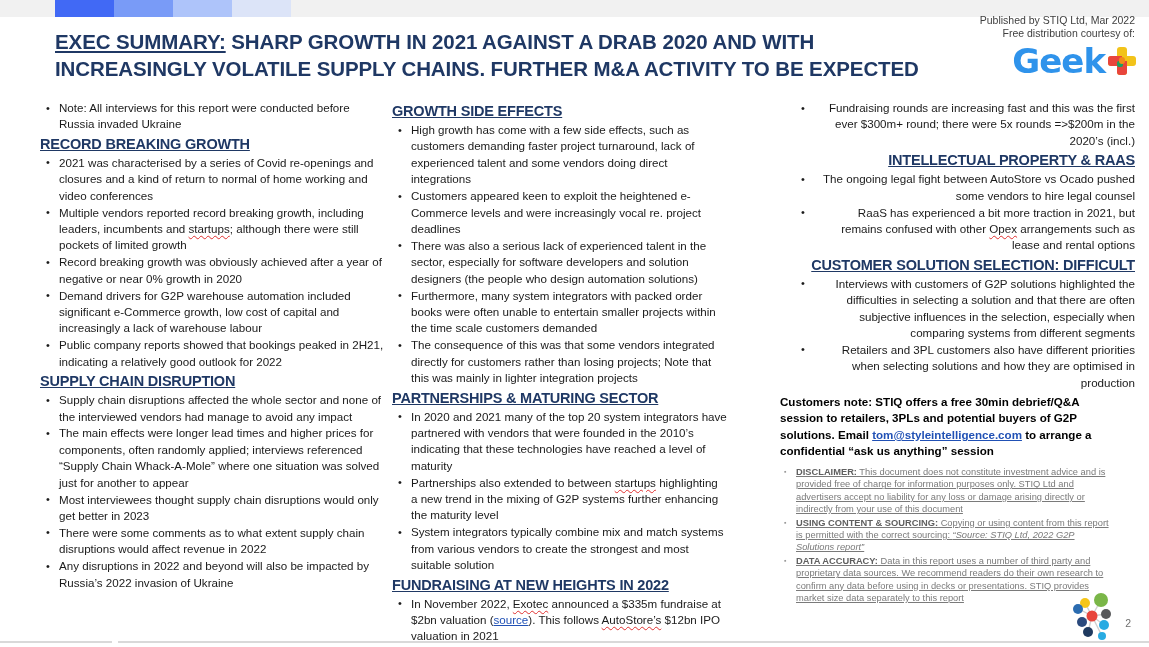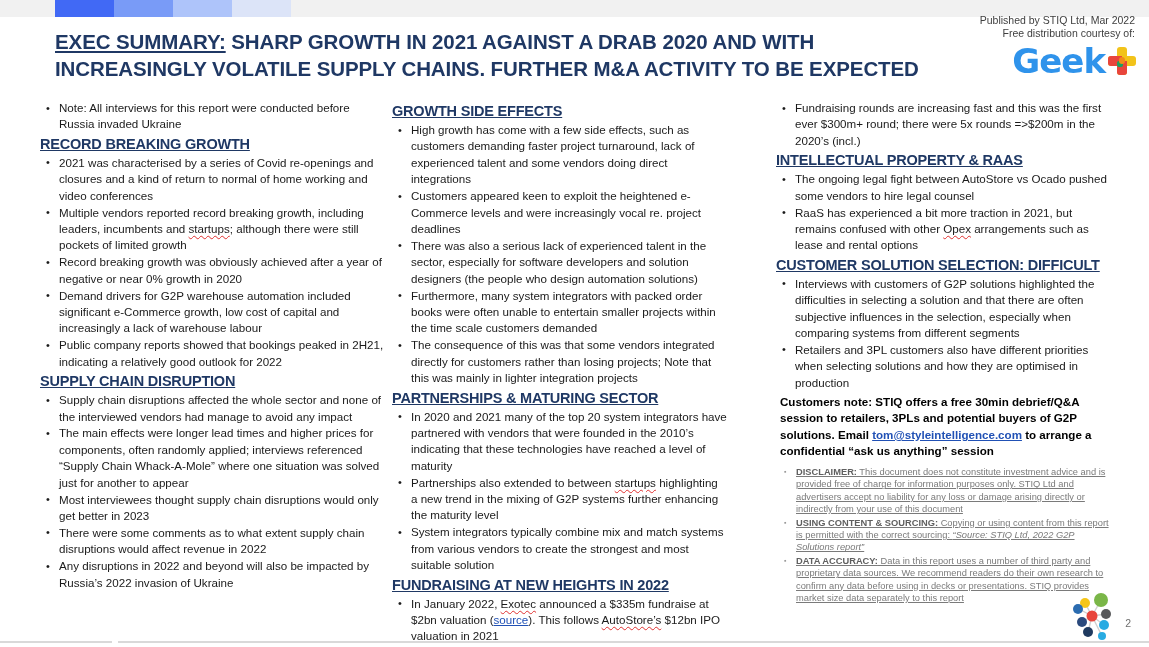--- a/index.html
+++ b/index.html
@@ -93,21 +93,21 @@
   
   .col {
     position: absolute;
     top: 100px;
     font-size: 11.6px;
     line-height: 16.4px;
     color: #1a1a1a;
   }
   #col1 { left: 40px; width: 345px; }
   #col2 { left: 392px; width: 335px; }
-  #col3 { left: 776px; width: 340px; }
+  #col3 { left: 795px; width: 340px; text-align: right; }
 
   .sec-head {
     font-size: 14.5px;
     font-weight: bold;
     color: #1f3864;
     text-decoration: underline;
     line-height: 20px;
     margin: 1px 0 1px 0;
     letter-spacing: -0.2px;
     white-space: nowrap;
@@ -277,21 +277,21 @@
       <li>The consequence of this was that some vendors integrated directly for customers rather than losing projects; Note that this was mainly in lighter integration projects</li>
     </ul>
     <div class="sec-head">PARTNERSHIPS &amp; MATURING SECTOR</div>
     <ul class="blist">
       <li>In 2020 and 2021 many of the top 20 system integrators have partnered with vendors that were founded in the 2010’s indicating that these technologies have reached a level of maturity</li>
       <li>Partnerships also extended to between <span class="sq">startups</span> highlighting a new trend in the mixing of G2P systems further enhancing the maturity level</li>
       <li>System integrators typically combine mix and match systems from various vendors to create the strongest and most suitable solution</li>
     </ul>
     <div class="sec-head">FUNDRAISING AT NEW HEIGHTS IN 2022</div>
     <ul class="blist">
-      <li><span>In January 2022, </span><span class="sq">Exotec</span><span> announced a $335m fundraise at $2bn valuation (</span><a class="link" href="#">source</a><span>). This follows </span><span class="sq">AutoStore’s</span><span> $12bn IPO valuation in 2021</span></li>
+      <li><span>In November 2022, </span><span class="sq">Exotec</span><span> announced a $335m fundraise at $2bn valuation (</span><a class="link" href="#">source</a><span>). This follows </span><span class="sq">AutoStore’s</span><span> $12bn IPO valuation in 2021</span></li>
     </ul>
   </div>
 
   <div class="col" id="col3">
     <ul class="blist">
       <li>Fundraising rounds are increasing fast and this was the first ever $300m+ round; there were 5x rounds =&gt;$200m in the 2020’s (incl.)</li>
     </ul>
     <div class="sec-head">INTELLECTUAL PROPERTY &amp; RAAS</div>
     <ul class="blist">
       <li>The ongoing legal fight between AutoStore vs Ocado pushed some vendors to hire legal counsel</li>

